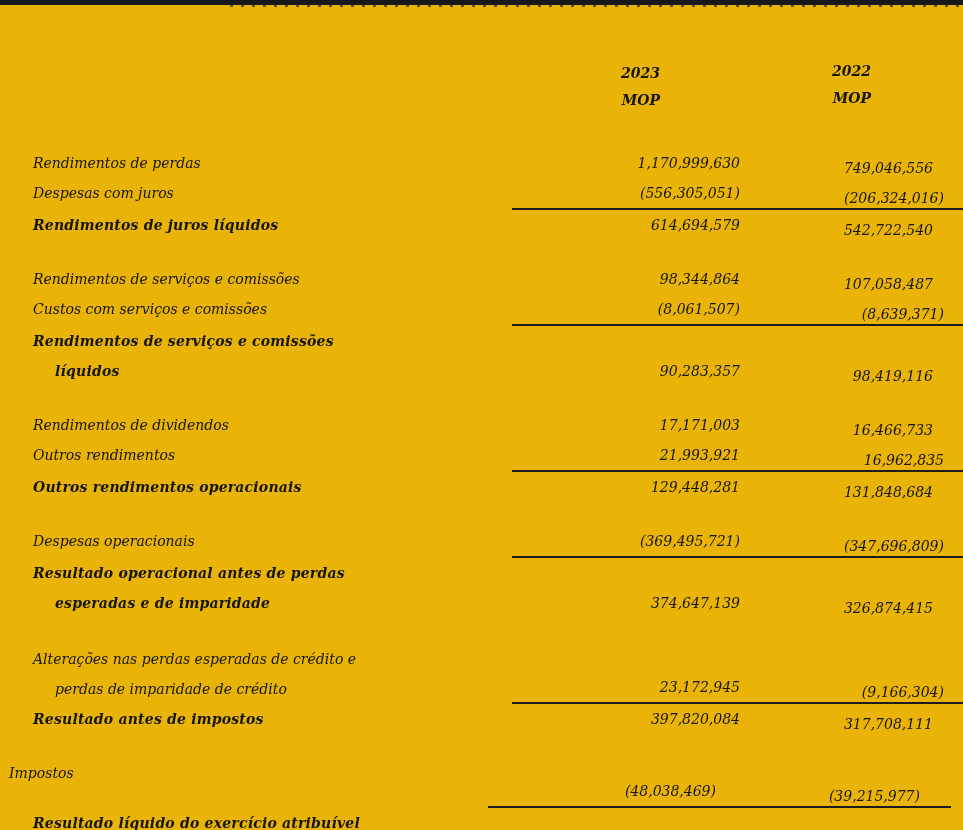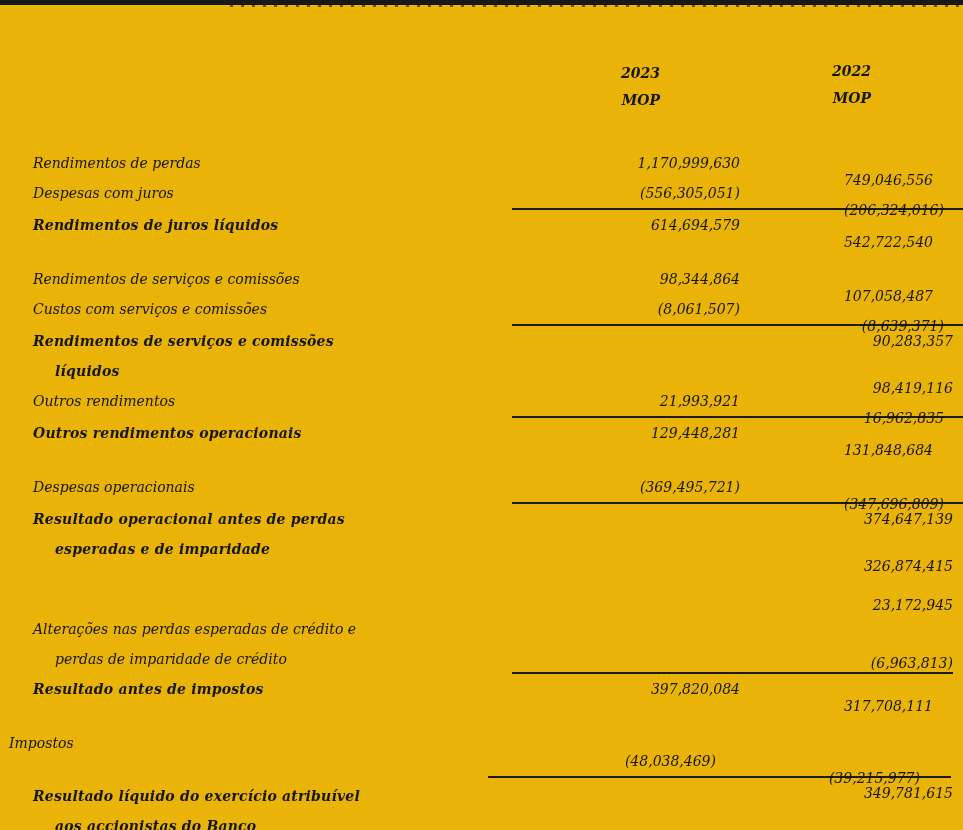--- a/index.html
+++ b/index.html
@@ -47,24 +47,24 @@
     flex: 0 0 479px;
     box-sizing: border-box;
     padding-right: 8px;
   }
   .label .cont { display: block; padding-left: 22px; }
   .vals {
     flex: 0 0 441px;
     display: flex;
     align-items: flex-start;
   }
-  .two .vals, .two .row-inner { align-items: flex-end; flex-direction: column; }
+  .two .vals, .two .row-inner { align-items: center; }
   .two { align-items: flex-end; }
   .v1 { width: 228px; text-align: right; white-space: nowrap; }
-  .v2 { width: 193px; text-align: right; white-space: nowrap; position: relative; top: 17px; }
+  .v2 { width: 193px; text-align: right; white-space: nowrap; position: relative; top: 5px; }
   .sp { width: 20px; }
   .ruled { border-bottom: 2px solid #1c1c1c; gap: 11px; }
   .ruled-thick { border-bottom: 3px solid #141414; }
   .bold { font-weight: 700; }
   .bold .label { letter-spacing: .2px; }
 
   
   .yearhead {
     display: flex;
     padding-left: 33px;
@@ -150,20 +150,28 @@
         <span>Rendimentos de serviços e comissões</span>
         <span class="cont">líquidos</span>
       </div>
       <div class="vals">
         <div class="v1" style="font-weight:400">90,283,357</div>
         <div class="v2" style="font-weight:400">98,419,116</div>
         <div class="sp"></div>
       </div>
     </div>
 
+    <div class="row mt-sec">
+      <div class="label">Rendimentos de dividendos</div>
+      <div class="vals">
+        <div class="v1">17,171,003</div>
+        <div class="v2">16,466,733</div>
+        <div class="sp"></div>
+      </div>
+    </div>
     <div class="row">
       <div class="label">Outros rendimentos</div>
       <div class="vals ruled">
         <div class="v1">21,993,921</div>
         <div class="v2">16,962,835</div>
         <div class="sp"></div>
       </div>
     </div>
     <div class="row bold">
       <div class="label">Outros rendimentos operacionais</div>
@@ -194,21 +202,21 @@
       </div>
     </div>
 
     <div class="row two mt-sm">
       <div class="label">
         <span>Alterações nas perdas esperadas de crédito e</span>
         <span class="cont">perdas de imparidade de crédito</span>
       </div>
       <div class="vals ruled">
         <div class="v1">23,172,945</div>
-        <div class="v2">(6,963,813)</div>
+        <div class="v2">(9,166,304)</div>
         <div class="sp"></div>
       </div>
     </div>
     <div class="row bold">
       <div class="label">Resultado antes de impostos</div>
       <div class="vals">
         <div class="v1" style="font-weight:400">397,820,084</div>
         <div class="v2" style="font-weight:400">317,708,111</div>
         <div class="sp"></div>
       </div>

